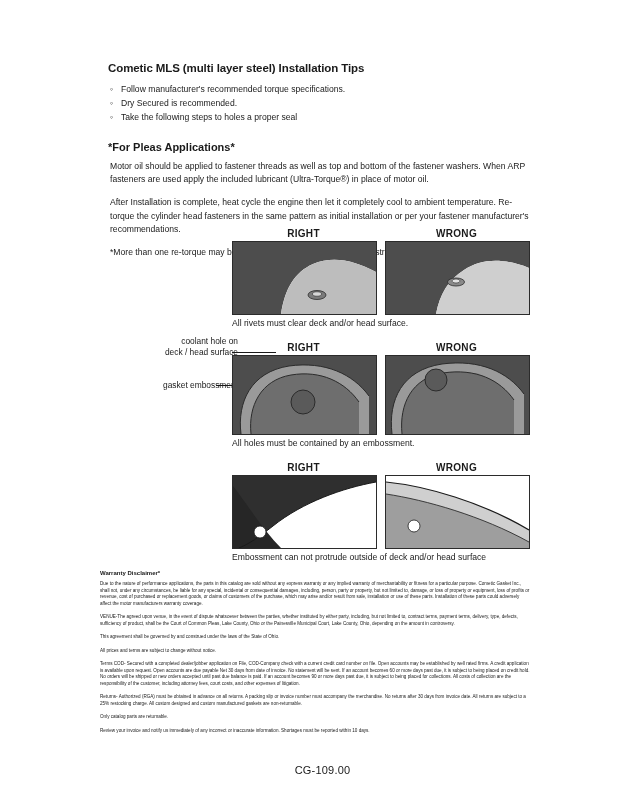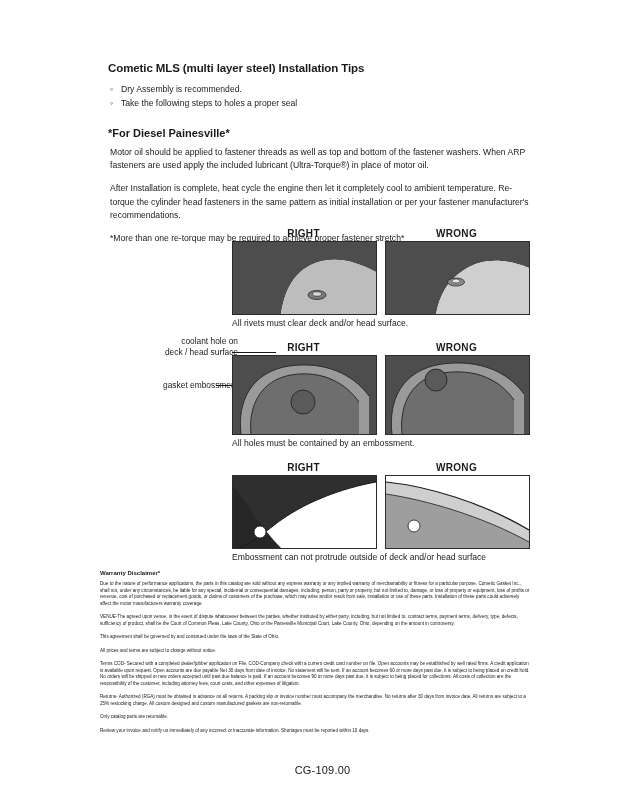--- a/index.html
+++ b/index.html
@@ -167,26 +167,27 @@
 </style>
 </head>
 <body>
 
 <div class="page">
 
   <div class="content">
     <h1 class="title">Cometic MLS (multi layer steel) Installation Tips</h1>
 
     <ul class="bullet-list">
-      <li>Dry Assembly is recommended.</li>
+      <li>Follow manufacturer's recommended torque specifications.</li>
+      <li>Dry Secured is recommended.</li>
       <li>Take the following steps to holes a proper seal</li>
     </ul>
 
 
-    <h2 class="subtitle">*For Diesel Painesville*</h2>
+    <h2 class="subtitle">*For Pleas Applications*</h2>
 
     <p class="para">Motor oil should be applied to fastener threads as well as top and bottom of the fastener washers. When ARP fasteners are used apply the included lubricant (Ultra-Torque®) in place of motor oil.</p>
     <p class="para">After Installation is complete, heat cycle the engine then let it completely cool to ambient temperature. Re-torque the cylinder head fasteners in the same pattern as initial installation or per your fastener manufacturer's recommendations.</p>
     <p class="para">*More than one re-torque may be required to achieve proper fastener stretch*</p>
   </div>
 
   <div class="callouts">
     <div class="callout" style="position:absolute; right:0; top:0;">coolant hole on</div>
     <div class="callout" style="position:absolute; right:0; top:11px;">deck / head surface</div>
     <div class="callout" style="position:absolute; right:0; top:44px;">gasket embossment</div>

